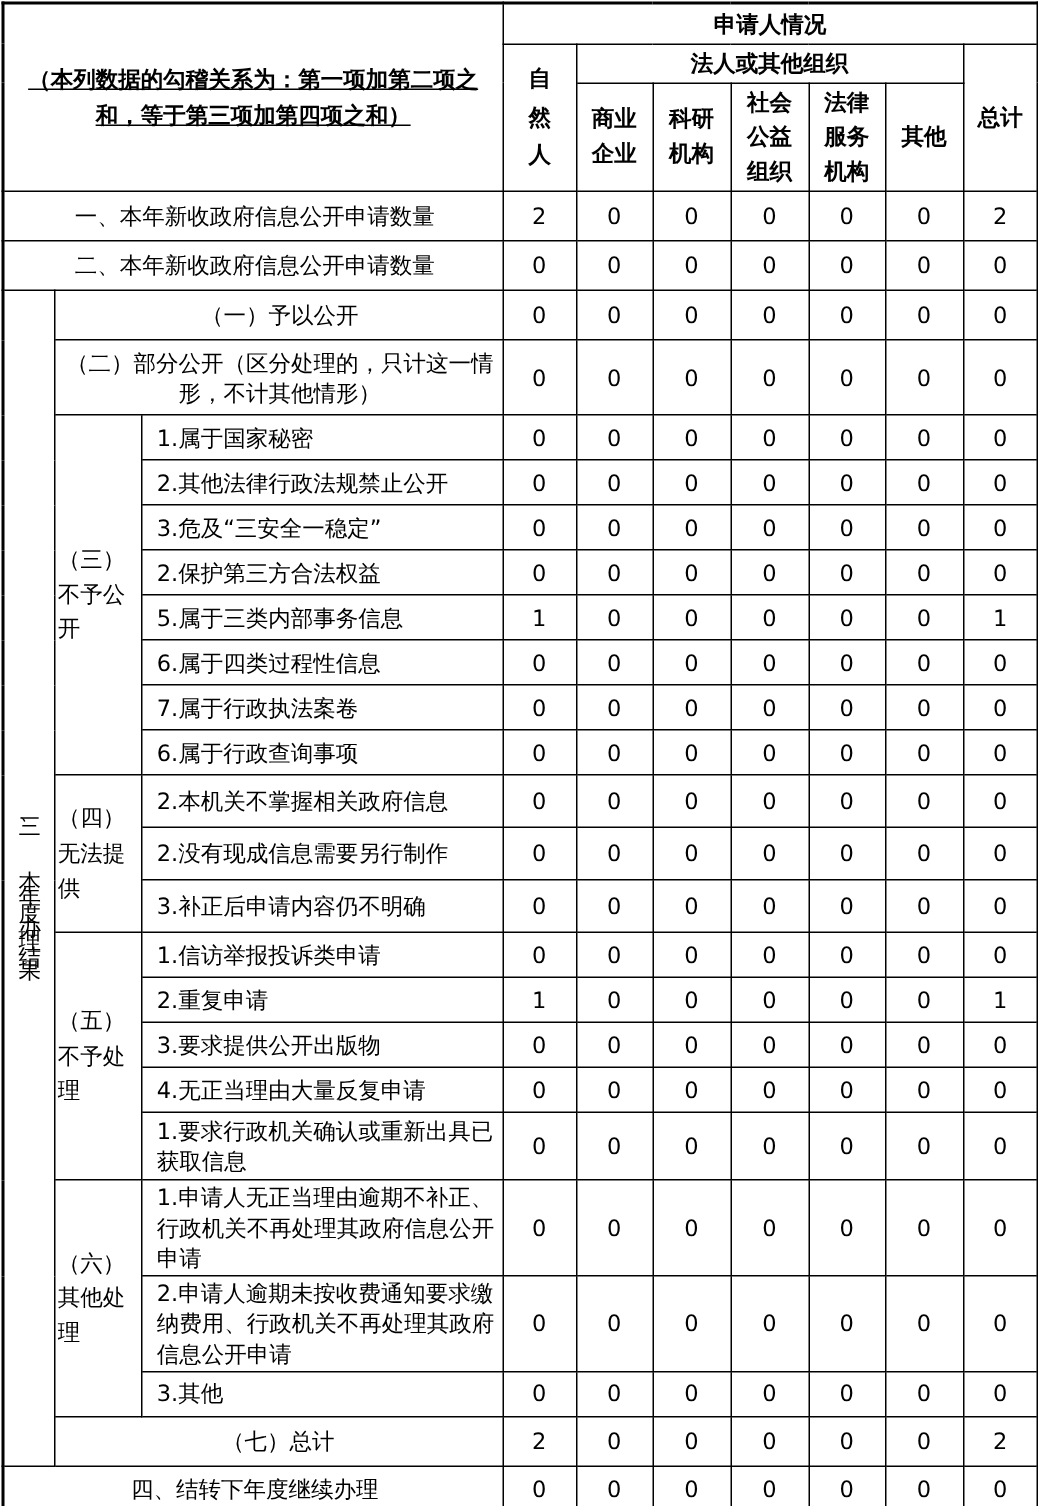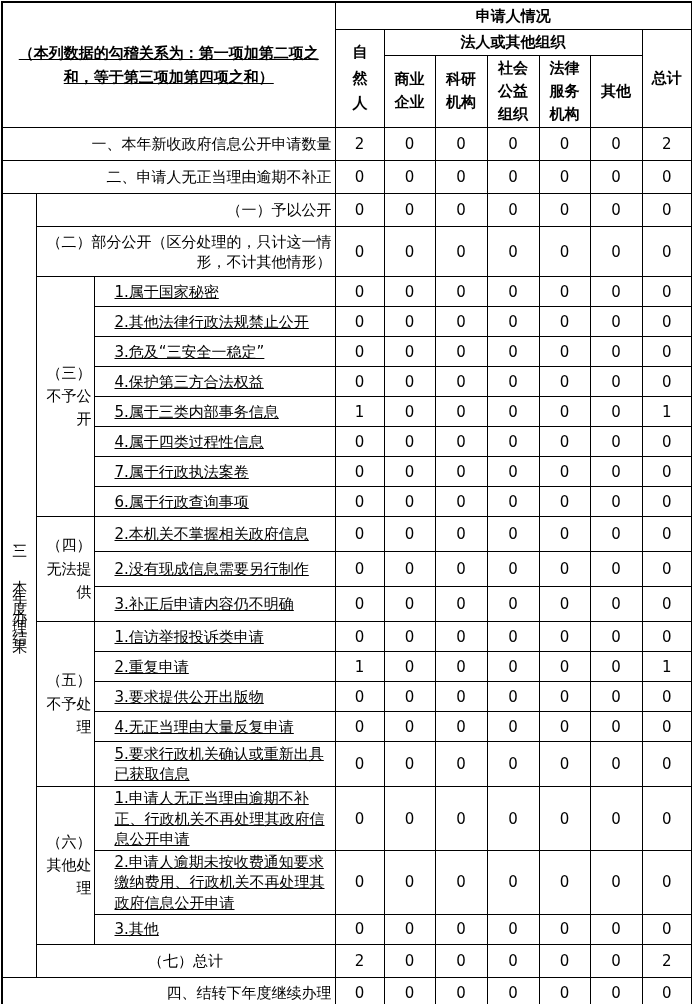--- a/index.html
+++ b/index.html
@@ -28,23 +28,23 @@
   }
   .hdr  { font-weight: bold; text-align: center; padding: 1px 1px; }
   .corner {
     font-weight: bold;
     text-align: center;
     padding: 2px 8px;
     line-height: 1.6;
     text-decoration: underline;
   }
   .num  { text-align: center; }
-  .lbl  { text-align: right; padding-left: 5px; }
-  .item { text-align: left; padding-left: 20px; padding-right: 2px; text-decoration: underline; }
-  .grp  { text-align: right; padding: 1px 2px; line-height: 1.55; }
+  .lbl  { text-align: center; padding-left: 5px; }
+  .item { text-align: left; padding-left: 10px; padding-right: 2px; }
+  .grp  { text-align: left; padding: 1px 2px; line-height: 1.55; }
   .ctr  { text-align: center; }
   .vcell { text-align: center; padding: 0; }
   .vtext {
     writing-mode: vertical-lr;
     text-orientation: upright;
     letter-spacing: 10px;
     margin: 0 auto;
     line-height: 1;
   }
   .w1 { display: inline-block; width: 1.05em; text-align: right; line-height: 1.7; }
@@ -100,21 +100,21 @@
   <td class="num">2</td>
         <td class="num">0</td>
         <td class="num">0</td>
         <td class="num">0</td>
         <td class="num">0</td>
         <td class="num">0</td>
         <td class="num">2</td>
       </tr>
 
   <tr class="h33">
-    <td class="lbl" colspan="3">二、申请人无正当理由逾期不补正</td>
+    <td class="lbl" colspan="3">二、本年新收政府信息公开申请数量</td>
   <td class="num">0</td>
         <td class="num">0</td>
         <td class="num">0</td>
         <td class="num">0</td>
         <td class="num">0</td>
         <td class="num">0</td>
         <td class="num">0</td>
       </tr>
 
   <tr class="h33">
@@ -166,41 +166,41 @@
     <td class="item">3.危及“三安全一稳定”</td>
   <td class="num">0</td>
         <td class="num">0</td>
         <td class="num">0</td>
         <td class="num">0</td>
         <td class="num">0</td>
         <td class="num">0</td>
         <td class="num">0</td>
       </tr>
   <tr class="h30">
-    <td class="item">4.保护第三方合法权益</td>
+    <td class="item">2.保护第三方合法权益</td>
   <td class="num">0</td>
         <td class="num">0</td>
         <td class="num">0</td>
         <td class="num">0</td>
         <td class="num">0</td>
         <td class="num">0</td>
         <td class="num">0</td>
       </tr>
   <tr class="h30">
     <td class="item">5.属于三类内部事务信息</td>
   <td class="num">1</td>
         <td class="num">0</td>
         <td class="num">0</td>
         <td class="num">0</td>
         <td class="num">0</td>
         <td class="num">0</td>
         <td class="num">1</td>
       </tr>
   <tr class="h30">
-    <td class="item">4.属于四类过程性信息</td>
+    <td class="item">6.属于四类过程性信息</td>
   <td class="num">0</td>
         <td class="num">0</td>
         <td class="num">0</td>
         <td class="num">0</td>
         <td class="num">0</td>
         <td class="num">0</td>
         <td class="num">0</td>
       </tr>
   <tr class="h30">
     <td class="item">7.属于行政执法案卷</td>
@@ -290,21 +290,21 @@
     <td class="item">4.无正当理由大量反复申请</td>
   <td class="num">0</td>
         <td class="num">0</td>
         <td class="num">0</td>
         <td class="num">0</td>
         <td class="num">0</td>
         <td class="num">0</td>
         <td class="num">0</td>
       </tr>
   <tr class="h45">
-    <td class="item">5.要求行政机关确认或重新出具已获取信息</td>
+    <td class="item">1.要求行政机关确认或重新出具已获取信息</td>
   <td class="num">0</td>
         <td class="num">0</td>
         <td class="num">0</td>
         <td class="num">0</td>
         <td class="num">0</td>
         <td class="num">0</td>
         <td class="num">0</td>
       </tr>
 
   <tr class="h60">

